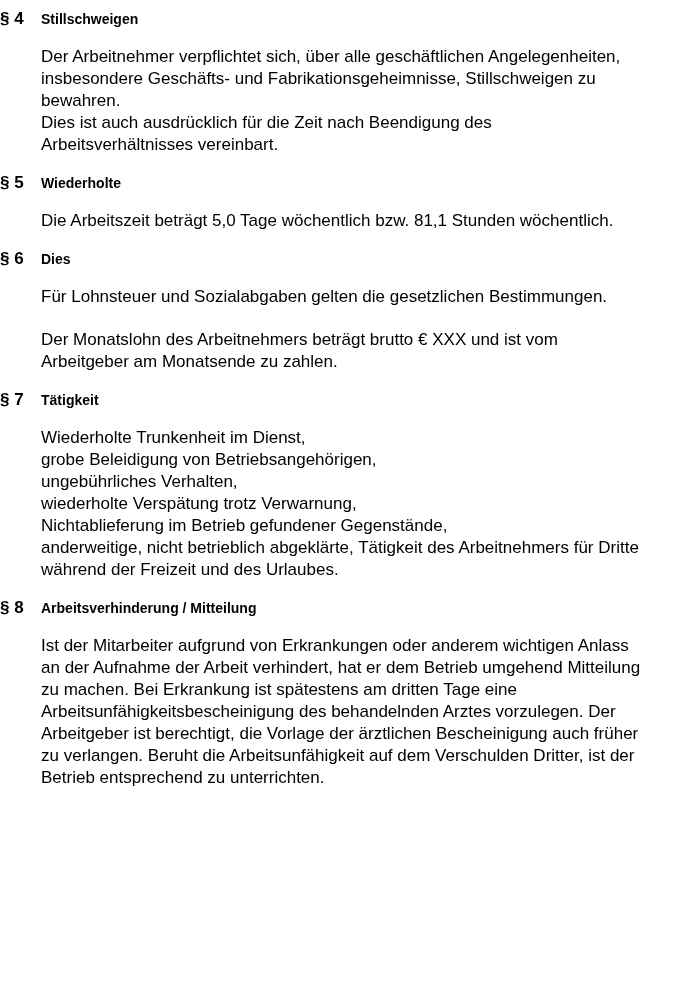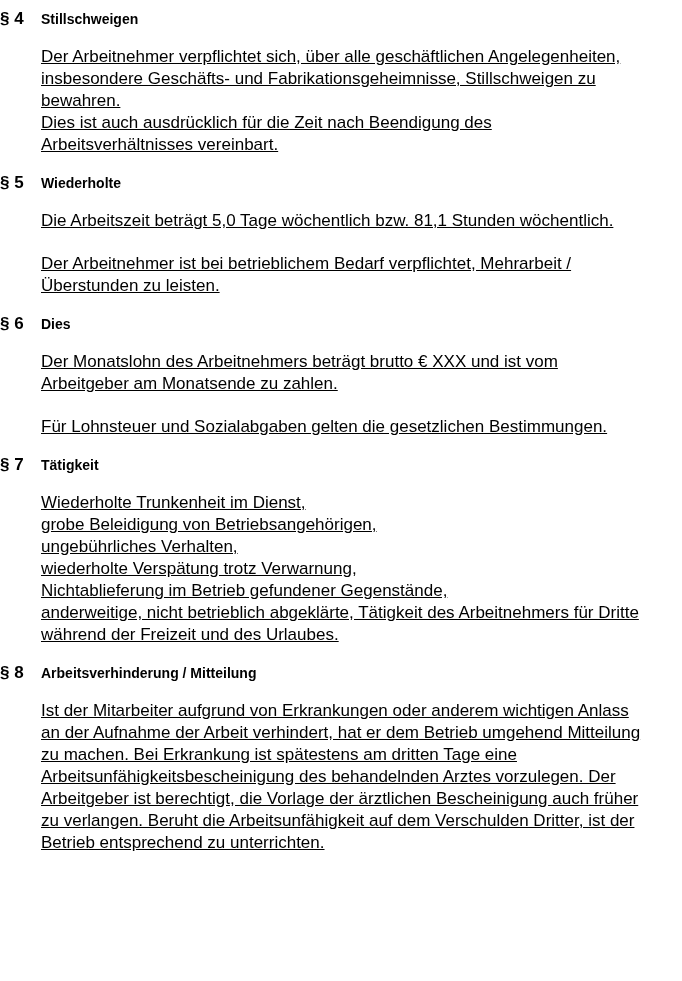--- a/index.html
+++ b/index.html
@@ -36,21 +36,20 @@
   }
   .sec-title {
     font-size: 14px;
     line-height: 22px;
     margin: 0;
     font-weight: 700;
   }
   .para {
     margin: 0 0 21px 41px;
     white-space: pre-line;
-    text-decoration: underline;
   }
   .sec .para:last-child {
     margin-bottom: 0;
   }
 </style>
 </head>
 <body>
 
 <div class="page">
 
@@ -65,32 +64,30 @@
 Dies ist auch ausdrücklich für die Zeit nach Beendigung des
 Arbeitsverhältnisses vereinbart.</p>
   </section>
 
   <section class="sec">
     <div class="sec-head">
       <span class="sec-num">§ 5</span>
       <h2 class="sec-title">Wiederholte</h2>
     </div>
     <p class="para">Die Arbeitszeit beträgt 5,0 Tage wöchentlich bzw. 81,1 Stunden wöchentlich.</p>
-    <p class="para">Der Arbeitnehmer ist bei betrieblichem Bedarf verpflichtet, Mehrarbeit /
-Überstunden zu leisten.</p>
   </section>
 
   <section class="sec">
     <div class="sec-head">
       <span class="sec-num">§ 6</span>
       <h2 class="sec-title">Dies</h2>
     </div>
+    <p class="para">Für Lohnsteuer und Sozialabgaben gelten die gesetzlichen Bestimmungen.</p>
     <p class="para">Der Monatslohn des Arbeitnehmers beträgt brutto € XXX und ist vom
 Arbeitgeber am Monatsende zu zahlen.</p>
-    <p class="para">Für Lohnsteuer und Sozialabgaben gelten die gesetzlichen Bestimmungen.</p>
   </section>
 
   <section class="sec">
     <div class="sec-head">
       <span class="sec-num">§ 7</span>
       <h2 class="sec-title">Tätigkeit</h2>
     </div>
     <p class="para">Wiederholte Trunkenheit im Dienst,
 grobe Beleidigung von Betriebsangehörigen,
 ungebührliches Verhalten,

